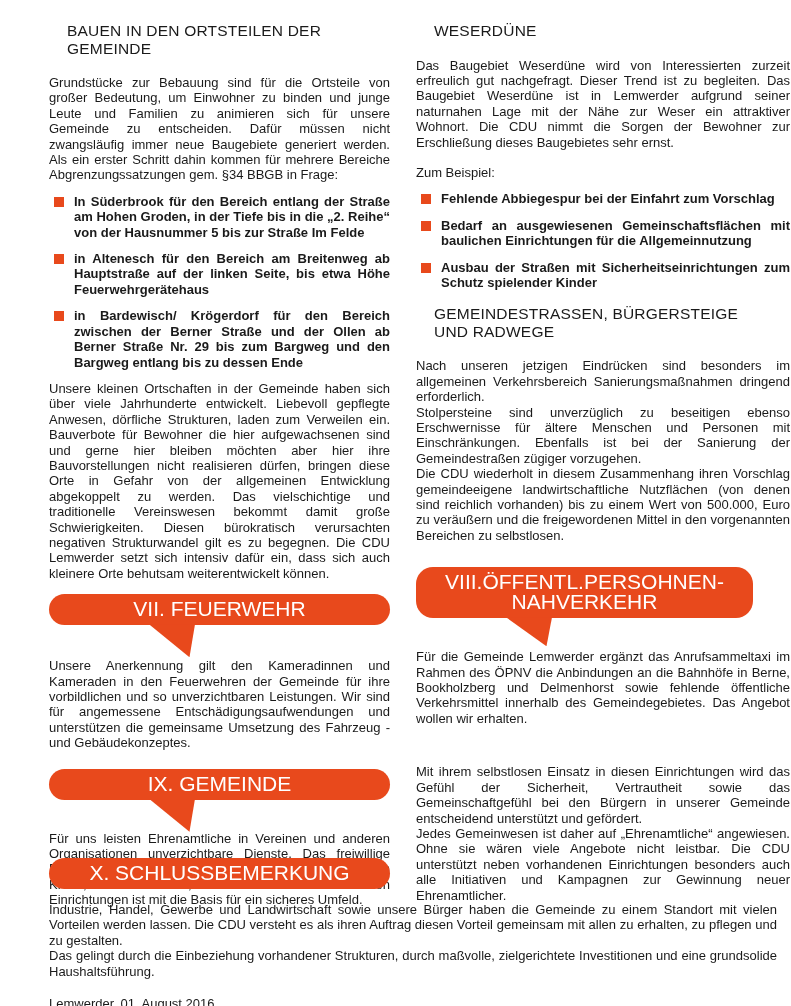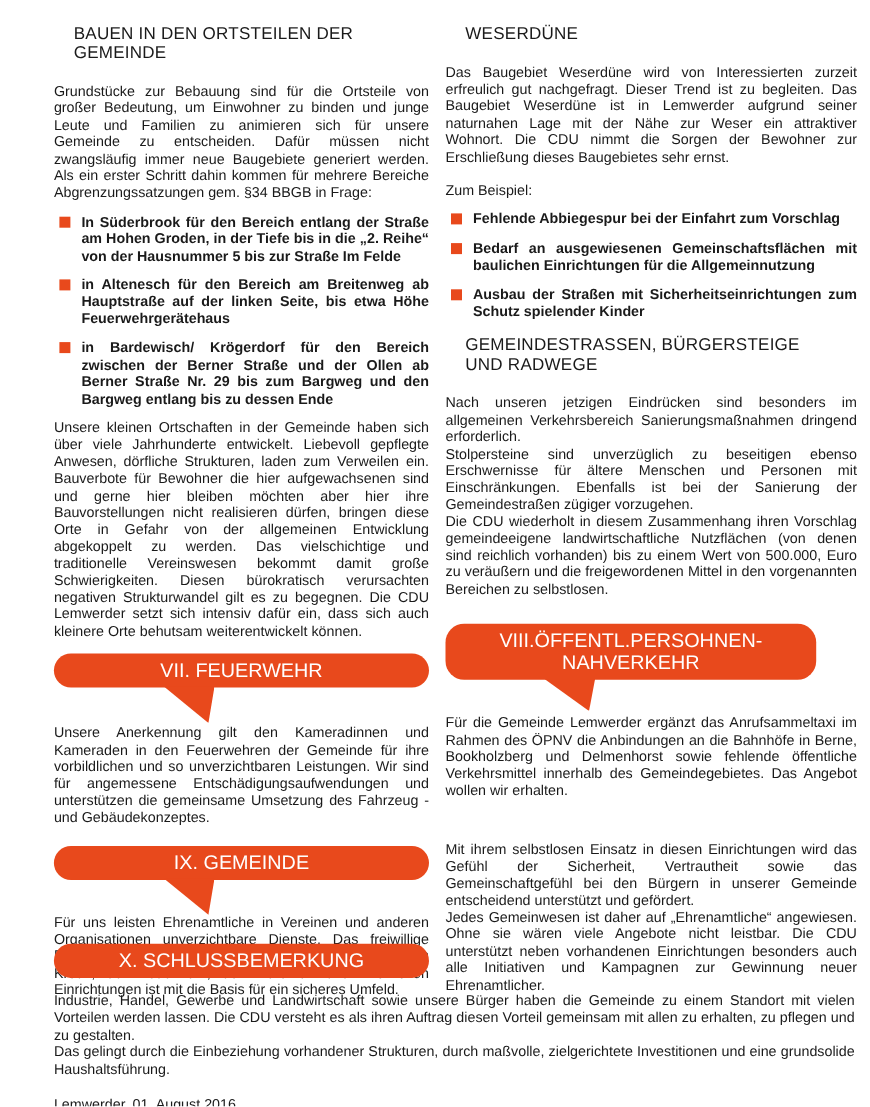--- a/index.html
+++ b/index.html
@@ -6,21 +6,21 @@
   #page{
     position:relative;
     width:791px;height:1006px;
     background:#ffffff;
     font-family:"Liberation Sans","DejaVu Sans",sans-serif;
     color:#1a1a1a;
     overflow:hidden;
   }
   .col{position:absolute;top:4px;}
   #col-left{left:49px;width:341px;}
-  #col-right{left:405px;width:374px;}
+  #col-right{left:416px;width:374px;}
   #bottom{position:absolute;left:49px;top:858px;width:728px;}
 
   .h-section{
     font-size:15.5px;line-height:17.5px;font-weight:400;
     margin:18px;letter-spacing:0.2px;
   }
   .para{
     font-size:13px;line-height:15.4px;text-align:justify;
     margin:0;
   }
@@ -38,21 +38,21 @@
     padding-left:4px;
     font-weight:bold;
   }
 
   .bubble{
     position:relative;
     background:var(--accent);
     color:#ffffff;
     border-radius:17px;
     text-align:center;
-    font-size:18px;line-height:20px;
+    font-size:21px;line-height:20px;
     padding:5px 12px 6px;
     box-sizing:border-box;
   }
   .tail{
     position:absolute;top:100%;margin-top:-1px;
     width:46px;height:33px;
     background:var(--accent);
     -webkit-clip-path:polygon(0 0,100% 0,88% 100%);
     clip-path:polygon(0 0,100% 0,88% 100%);
   }

